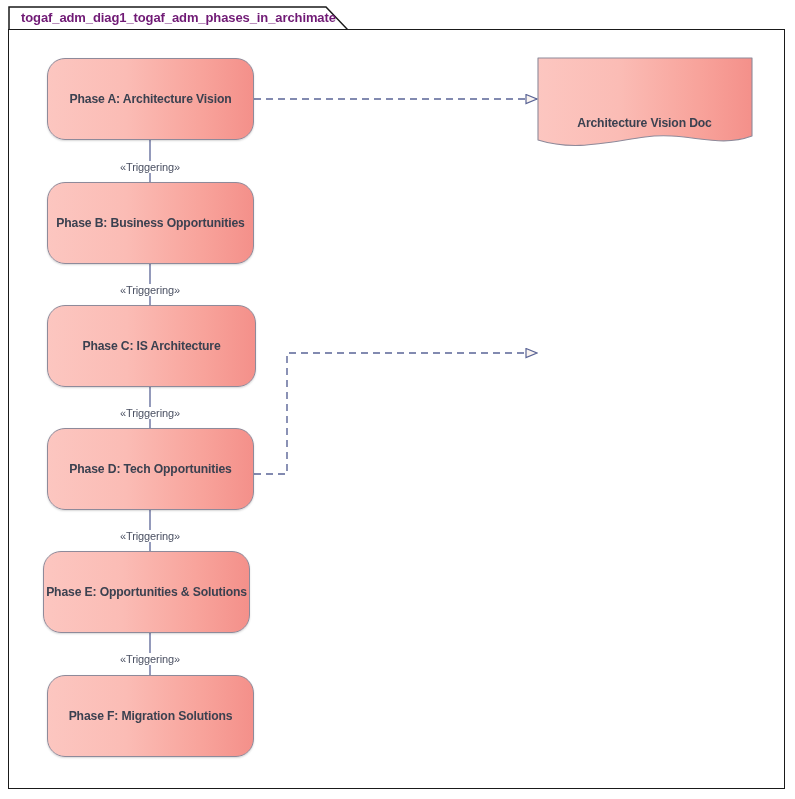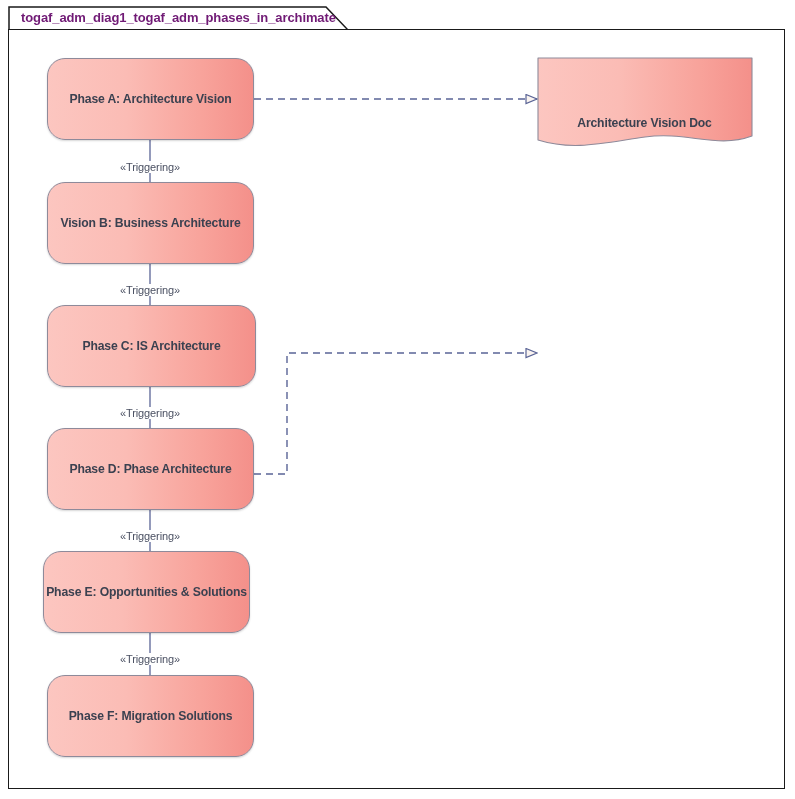--- a/index.html
+++ b/index.html
@@ -144,27 +144,27 @@
     <g>
       <path d="M 254 99 L 537 99" fill="none" stroke="#5a6496" stroke-width="1.4" stroke-dasharray="7,5" marker-end="url(#hollow-tri)"></path>
       <path d="M 254 474 L 287 474 L 287 353 L 537 353" fill="none" stroke="#5a6496" stroke-width="1.4" stroke-dasharray="7,5" stroke-linejoin="miter" marker-end="url(#hollow-tri)"></path>
     </g>
   </svg>
 
   <div class="node" style="left:47px; top:58px; width:207px; height:82px;">
     <span class="node-label">Phase A: Architecture Vision</span>
   </div>
   <div class="node" style="left:47px; top:182px; width:207px; height:82px;">
-    <span class="node-label">Vision B: Business Architecture</span>
+    <span class="node-label">Phase B: Business Opportunities</span>
   </div>
   <div class="node" style="left:47px; top:305px; width:209px; height:82px;">
     <span class="node-label">Phase C: IS Architecture</span>
   </div>
   <div class="node" style="left:47px; top:428px; width:207px; height:82px;">
-    <span class="node-label">Phase D: Phase Architecture</span>
+    <span class="node-label">Phase D: Tech Opportunities</span>
   </div>
   <div class="node" style="left:43px; top:551px; width:207px; height:82px;">
     <span class="node-label">Phase E: Opportunities &amp; Solutions</span>
   </div>
   <div class="node" style="left:47px; top:675px; width:207px; height:82px;">
     <span class="node-label">Phase F: Migration Solutions</span>
   </div>
 
   <div class="doc" style="left:537px; top:57px; width:215px; height:92px;">
     <svg width="217" height="94" viewBox="0 0 217 94">

